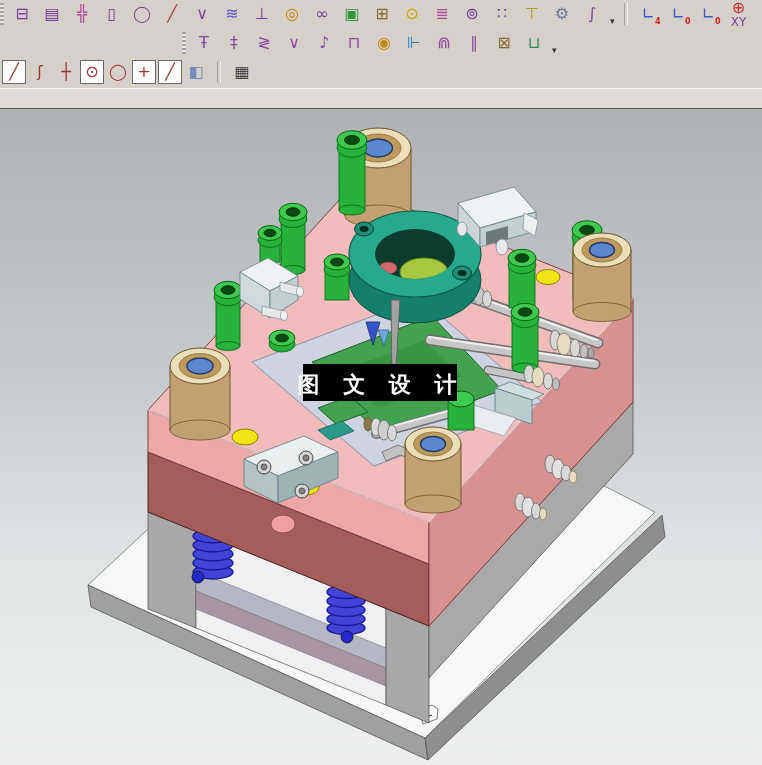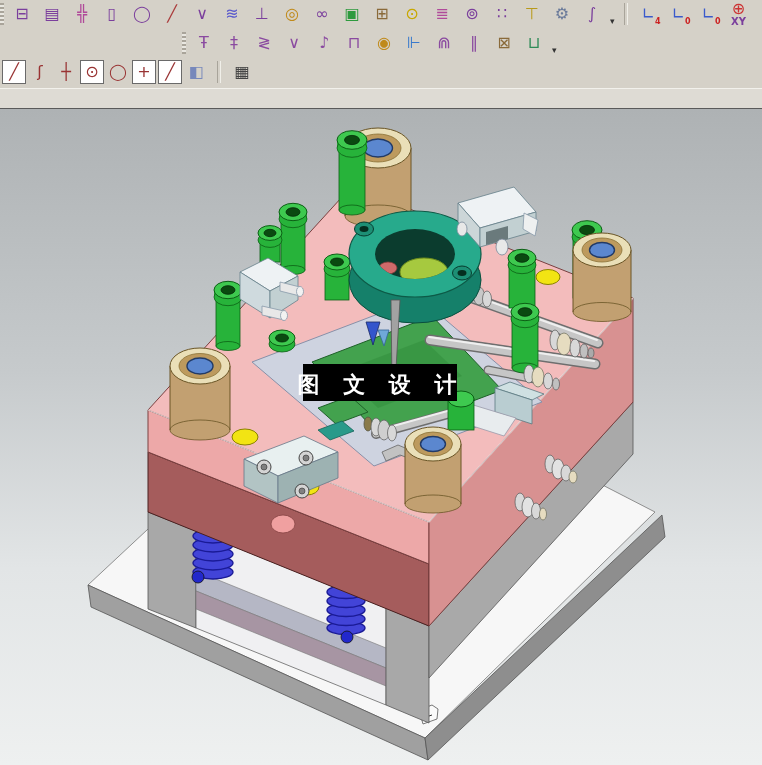--- a/index.html
+++ b/index.html
@@ -10,21 +10,21 @@
     background:var(--ui-headerBg);border-bottom:2px solid var(--ui-headerLine);}
   .blank-strip{position:absolute;top:88px;left:0;width:762px;height:19px;
     background:var(--ui-stripBg);border-top:1px solid #f2f1ec;}
   .tb-row{position:absolute;display:flex;align-items:center;gap:6px;height:26px;}
   .tb-icons{display:flex;align-items:center;gap:6px;}
   .tb-icon{width:24px;height:24px;display:flex;flex-direction:column;align-items:center;
     justify-content:center;position:relative;cursor:pointer;flex:0 0 auto;}
   .tb-icon .glyph{font-size:16px;line-height:1;}
   .tb-icon .badge{position:absolute;bottom:0;right:0;font-size:8px;font-weight:bold;color:#cc2222;}
   .tb-icon .badge:empty,.tb-icon .sublabel:empty{display:none;}
-  .tb-icon .sublabel{font-size:10px;line-height:1;color:#7b3f9d;font-weight:bold;}
+  .tb-icon .sublabel{font-size:12px;line-height:1;color:#7b3f9d;font-weight:normal;}
   .tb-icon.boxed{width:22px;height:22px;background:#fff;border:1px solid #6a6a6a;}
   .tb-handle{width:4px;height:22px;flex:0 0 auto;
     background-image:repeating-linear-gradient(180deg,#a9a49a 0 2px,#e9e7e1 2px 4px);}
   .tb-sep{width:2px;height:22px;border-left:1px solid #a8a49a;border-right:1px solid #f0efe9;
     margin:0 3px;flex:0 0 auto;}
   .tb-arrow{font-size:9px;color:#333;align-self:flex-end;padding-bottom:1px;cursor:pointer;}
   
   .viewport{position:absolute;top:109px;left:0;width:762px;height:656px;
     background:linear-gradient(180deg,var(--ui-vpTop) 0%,var(--ui-vpMid) 40%,
       var(--ui-vpLow) 70%,var(--ui-vpBottom) 100%);}

